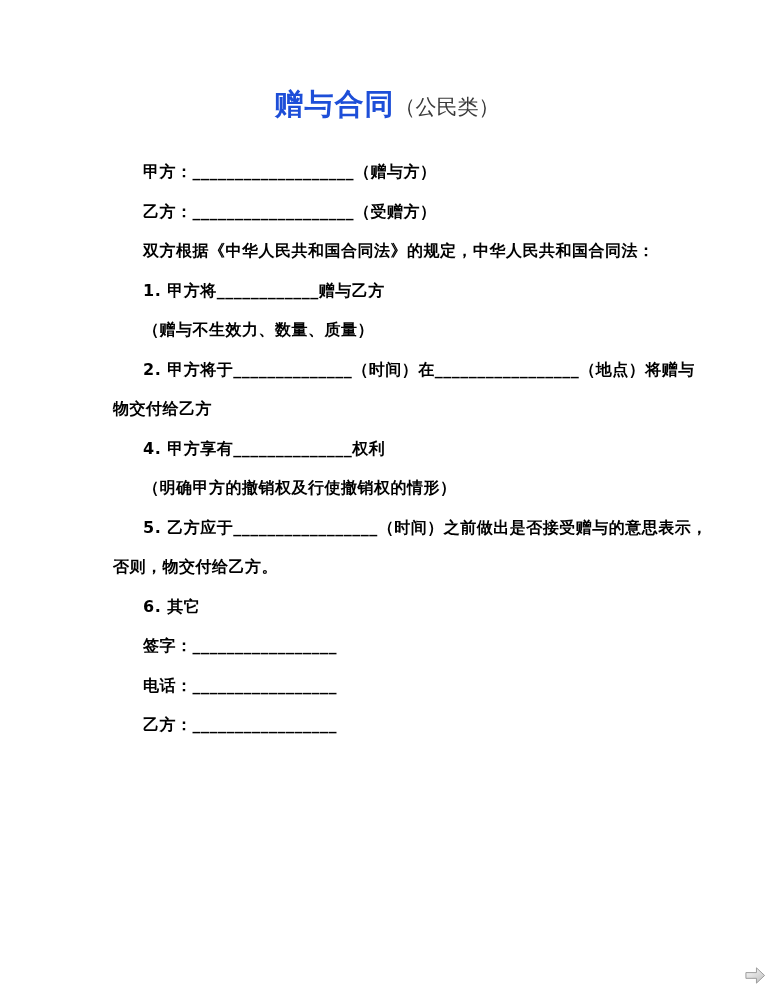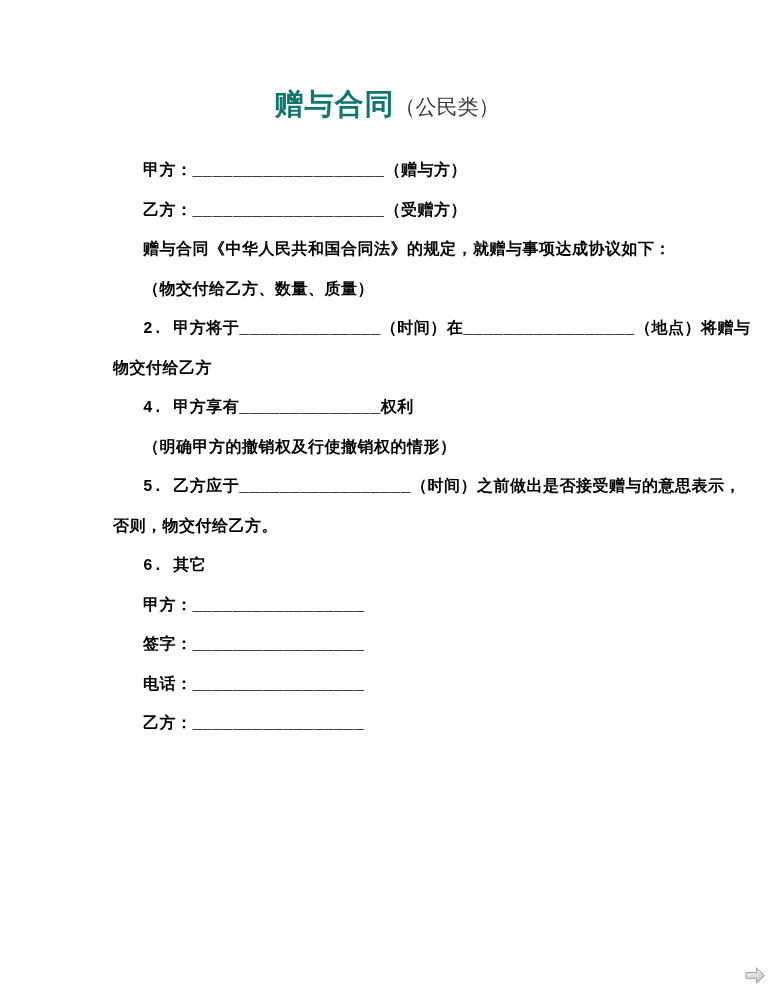--- a/index.html
+++ b/index.html
@@ -27,38 +27,37 @@
   .doc-title {
     margin: 0 53px 26px 0;   
     text-align: center;
     line-height: 38px;
     white-space: nowrap;
   }
   .doc-title .title-main {
     font-size: 29px;
     font-weight: 700;
     letter-spacing: 1px;
-    color: #0f766e;
+    color: #1d4ed8;
   }
   .doc-title .title-sub {
     font-size: 21px;
     font-weight: 400;
     font-family: "DejaVu Serif", "Liberation Serif", serif;
     color: #3a3a3a;
     margin-top: 42px;
   }
   p.line {
     margin: 0;
     padding: 0 0 0 30px;   
     font-size: 16px;
     font-weight: 700;
     line-height: 39.5px;
     white-space: nowrap;
     letter-spacing: 0.5px;
-    font-family: Liberation Mono, monospace;
   }
   p.line.flush {
     padding-left: 0;
   }
   .next-arrow {
     position: absolute;
     left: 744px;
     top: 963px;
     width: 23px;
     height: 24px;
@@ -68,30 +67,30 @@
 </style>
 </head>
 <body>
 
 <div class="page">
 
   <h1 class="doc-title"><span class="title-main">赠与合同</span><span class="title-sub">（公民类）</span></h1>
 
   <p class="line">甲方：___________________（赠与方）</p>
   <p class="line">乙方：___________________（受赠方）</p>
-  <p class="line">赠与合同《中华人民共和国合同法》的规定，就赠与事项达成协议如下：</p>
-  <p class="line">（物交付给乙方、数量、质量）</p>
+  <p class="line">双方根据《中华人民共和国合同法》的规定，中华人民共和国合同法：</p>
+  <p class="line">1. 甲方将____________赠与乙方</p>
+  <p class="line">（赠与不生效力、数量、质量）</p>
   <p class="line">2. 甲方将于______________（时间）在_________________（地点）将赠与</p>
   <p class="line flush">物交付给乙方</p>
   <p class="line">4. 甲方享有______________权利</p>
   <p class="line">（明确甲方的撤销权及行使撤销权的情形）</p>
   <p class="line">5. 乙方应于_________________（时间）之前做出是否接受赠与的意思表示，</p>
   <p class="line flush">否则，物交付给乙方。</p>
   <p class="line">6. 其它</p>
-  <p class="line">甲方：_________________</p>
   <p class="line">签字：_________________</p>
   <p class="line">电话：_________________</p>
   <p class="line">乙方：_________________</p>
 
 </div>
 
 <span class="next-arrow">
   <svg width="23" height="24" viewBox="0 0 24 24" xmlns="http://www.w3.org/2000/svg" aria-hidden="true">
     <defs>
       <linearGradient id="arrowGrad" x1="0" y1="0" x2="0.7" y2="1">

